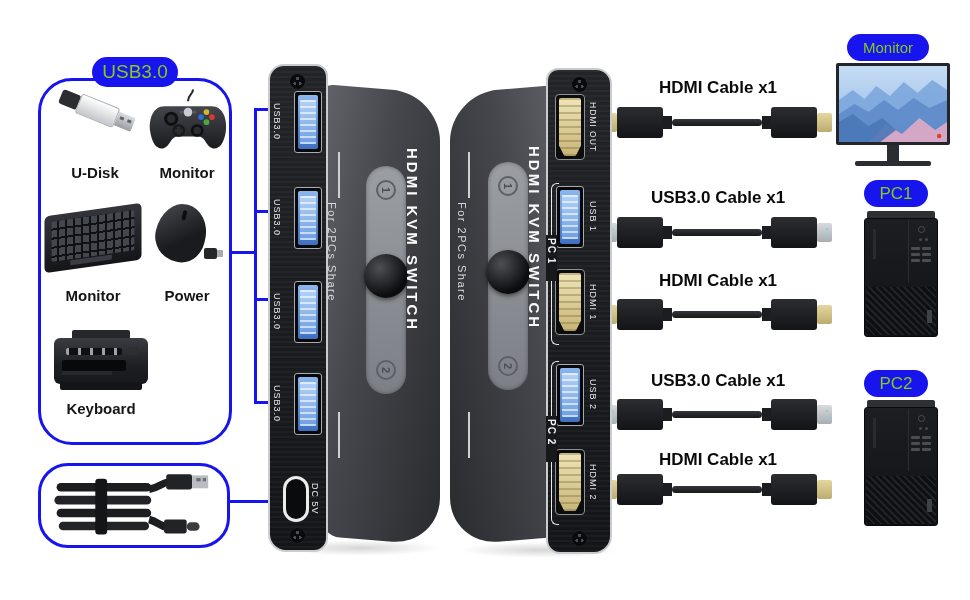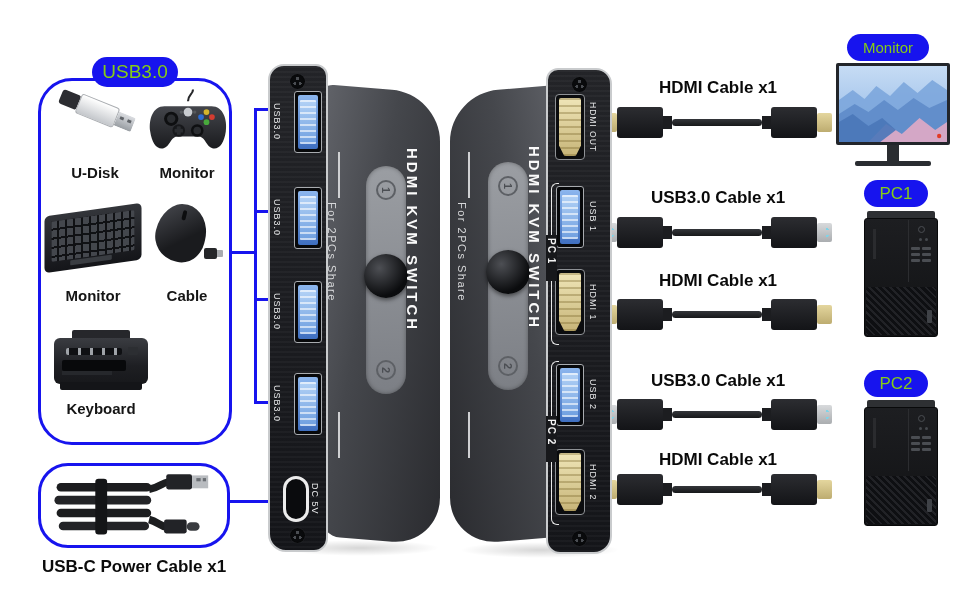--- a/index.html
+++ b/index.html
@@ -188,21 +188,21 @@
       </div>
   </div>
   <div class="icon-wrap" style="left:150px; top:202px; width:76px; height:68px;">
     <div class="mouse-body">
         <div class="mouse-wheel"></div>
       </div>
     <div class="dongle-body"></div>
       <div class="dongle-tip"></div>
   </div>
   <div class="dev-label" style="left:44px; top:287px; width:98px;">Monitor</div>
-  <div class="dev-label" style="left:148px; top:287px; width:78px;">Cable</div>
+  <div class="dev-label" style="left:148px; top:287px; width:78px;">Power</div>
 
   <div class="icon-wrap" style="left:54px; top:330px; width:94px; height:62px;">
     <div class="pr-top"></div>
       <div class="pr-body"></div>
       <div class="pr-strip"></div>
       <div class="pr-btn"></div>
     <div class="pr-slot"></div>
       <div class="pr-out"></div>
       <div class="pr-base"></div>
   </div>
@@ -219,21 +219,20 @@
       <path d="M94,18 C104,16 106,12 112,11" stroke="#1c1d1f" stroke-width="7" fill="none"></path>
       <rect x="110" y="4" width="24" height="14" rx="2" fill="#222327"></rect>
       <rect x="134" y="5" width="15" height="12" fill="#b9bcc0"></rect>
       <rect x="138" y="7.5" width="4" height="3" fill="#6a6e73"></rect>
         <rect x="144" y="7.5" width="3" height="3" fill="#6a6e73"></rect>
       <path d="M94,46 C102,48 104,52 110,53" stroke="#1c1d1f" stroke-width="7" fill="none"></path>
       <rect x="108" y="46" width="21" height="13" rx="2" fill="#222327"></rect>
       <rect x="129" y="48.5" width="12" height="8" rx="4" fill="#3a3c40"></rect>
     </svg>
   </div>
-  <div class="cap-label" style="left:28px; top:557px; width:212px; font-size:17px;">USB-C Power Cable x1</div>
 
   <div class="bline" style="left:230px; top:251px; width:27px; height:3px;"></div>
   <div class="bline" style="left:254px; top:108px; width:3px; height:296px;"></div>
   <div class="bline" style="left:256px; top:108px; width:27px; height:3px;"></div>
   <div class="bline" style="left:256px; top:210px; width:27px; height:3px;"></div>
   <div class="bline" style="left:256px; top:298px; width:27px; height:3px;"></div>
   <div class="bline" style="left:256px; top:401px; width:27px; height:3px;"></div>
   <div class="bline" style="left:228px; top:500px; width:56px; height:3px;"></div>
 
   <div class="kvm-shadow" style="left:280px; top:540px; width:160px;"></div>

